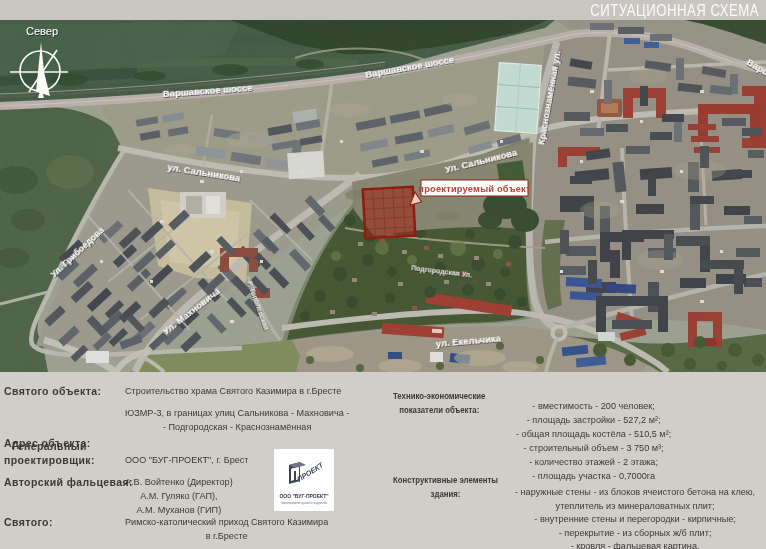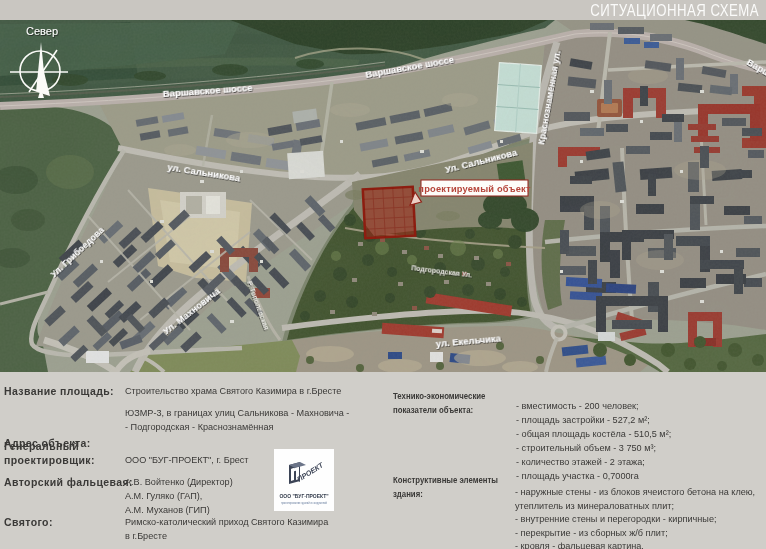--- a/index.html
+++ b/index.html
@@ -1,17 +1,17 @@
 <!DOCTYPE html>
 <html><head>
 <meta charset="utf-8">
 <style>
   html,body{margin:0;padding:0;}
   .page{position:relative;width:766px;height:549px;overflow:hidden;
-        font-family:"Liberation Sans",sans-serif;background:#d0cec9;}
+        font-family:"Liberation Sans",sans-serif;background:#d0cec9;text-align:center;}
   .titlebar{position:absolute;top:0;left:0;width:766px;height:20px;background:#c9c6c1;}
   .title{position:absolute;top:1px;right:7px;color:#fbfbfa;font-size:16.5px;letter-spacing:0.6px;font-weight:normal;transform:scaleX(0.80);transform-origin:100% 0;}
   #map{position:absolute;top:20px;left:0;}
   .doc{position:absolute;left:0;top:372px;width:766px;height:177px;background:#d0cec9;}
   .lbl{position:absolute;font-size:10.5px;font-weight:bold;color:#3a3937;white-space:nowrap;line-height:14px;letter-spacing:0.4px;}
   .lblr{position:absolute;font-size:9.5px;font-weight:bold;color:#3a3937;white-space:nowrap;line-height:14px;transform:scaleX(0.82);transform-origin:0 0;}
   .val{position:absolute;font-size:9.5px;color:#3a3937;white-space:nowrap;line-height:14px;transform:scaleX(0.96);transform-origin:0 0;}
   .logo{position:absolute;left:274px;top:449px;width:60px;height:62px;background:#fefefe;}
 </style>
 </head>
@@ -668,21 +668,21 @@
 <g fill="#fbfbf8">
   <polygon points="41,22 46,72 41,68 36,72"></polygon>
   <polygon points="42,44 50,76 37,72"></polygon>
   <polygon points="41,68 44,78 38,78"></polygon>
 </g>
 
   </svg>
 
   <div class="doc"></div>
 
-  <div class="lbl" style="left:4px;top:384px;">Название площадь:</div>
+  <div class="lbl" style="left:4px;top:384px;">Святого объекта:</div>
 
   <div class="val" style="left:125px;top:384px;">Строительство храма Святого Казимира в г.Бресте</div>
 
   <div class="lbl" style="left:4px;top:420px;margin-top:16px;">Адрес объекта:</div>
 
   <div class="val" style="left:125px;top:406px;">ЮЗМР-3, в границах улиц Сальникова - Махновича -<br>- Подгородская - Краснознамённая</div>
 
   <div class="lbl" style="left:4px;top:439px;">Генеральный<br>проектировщик:</div>
 
   <div class="val" style="left:125px;top:453px;">ООО "БУГ-ПРОЕКТ", г. Брест</div>

